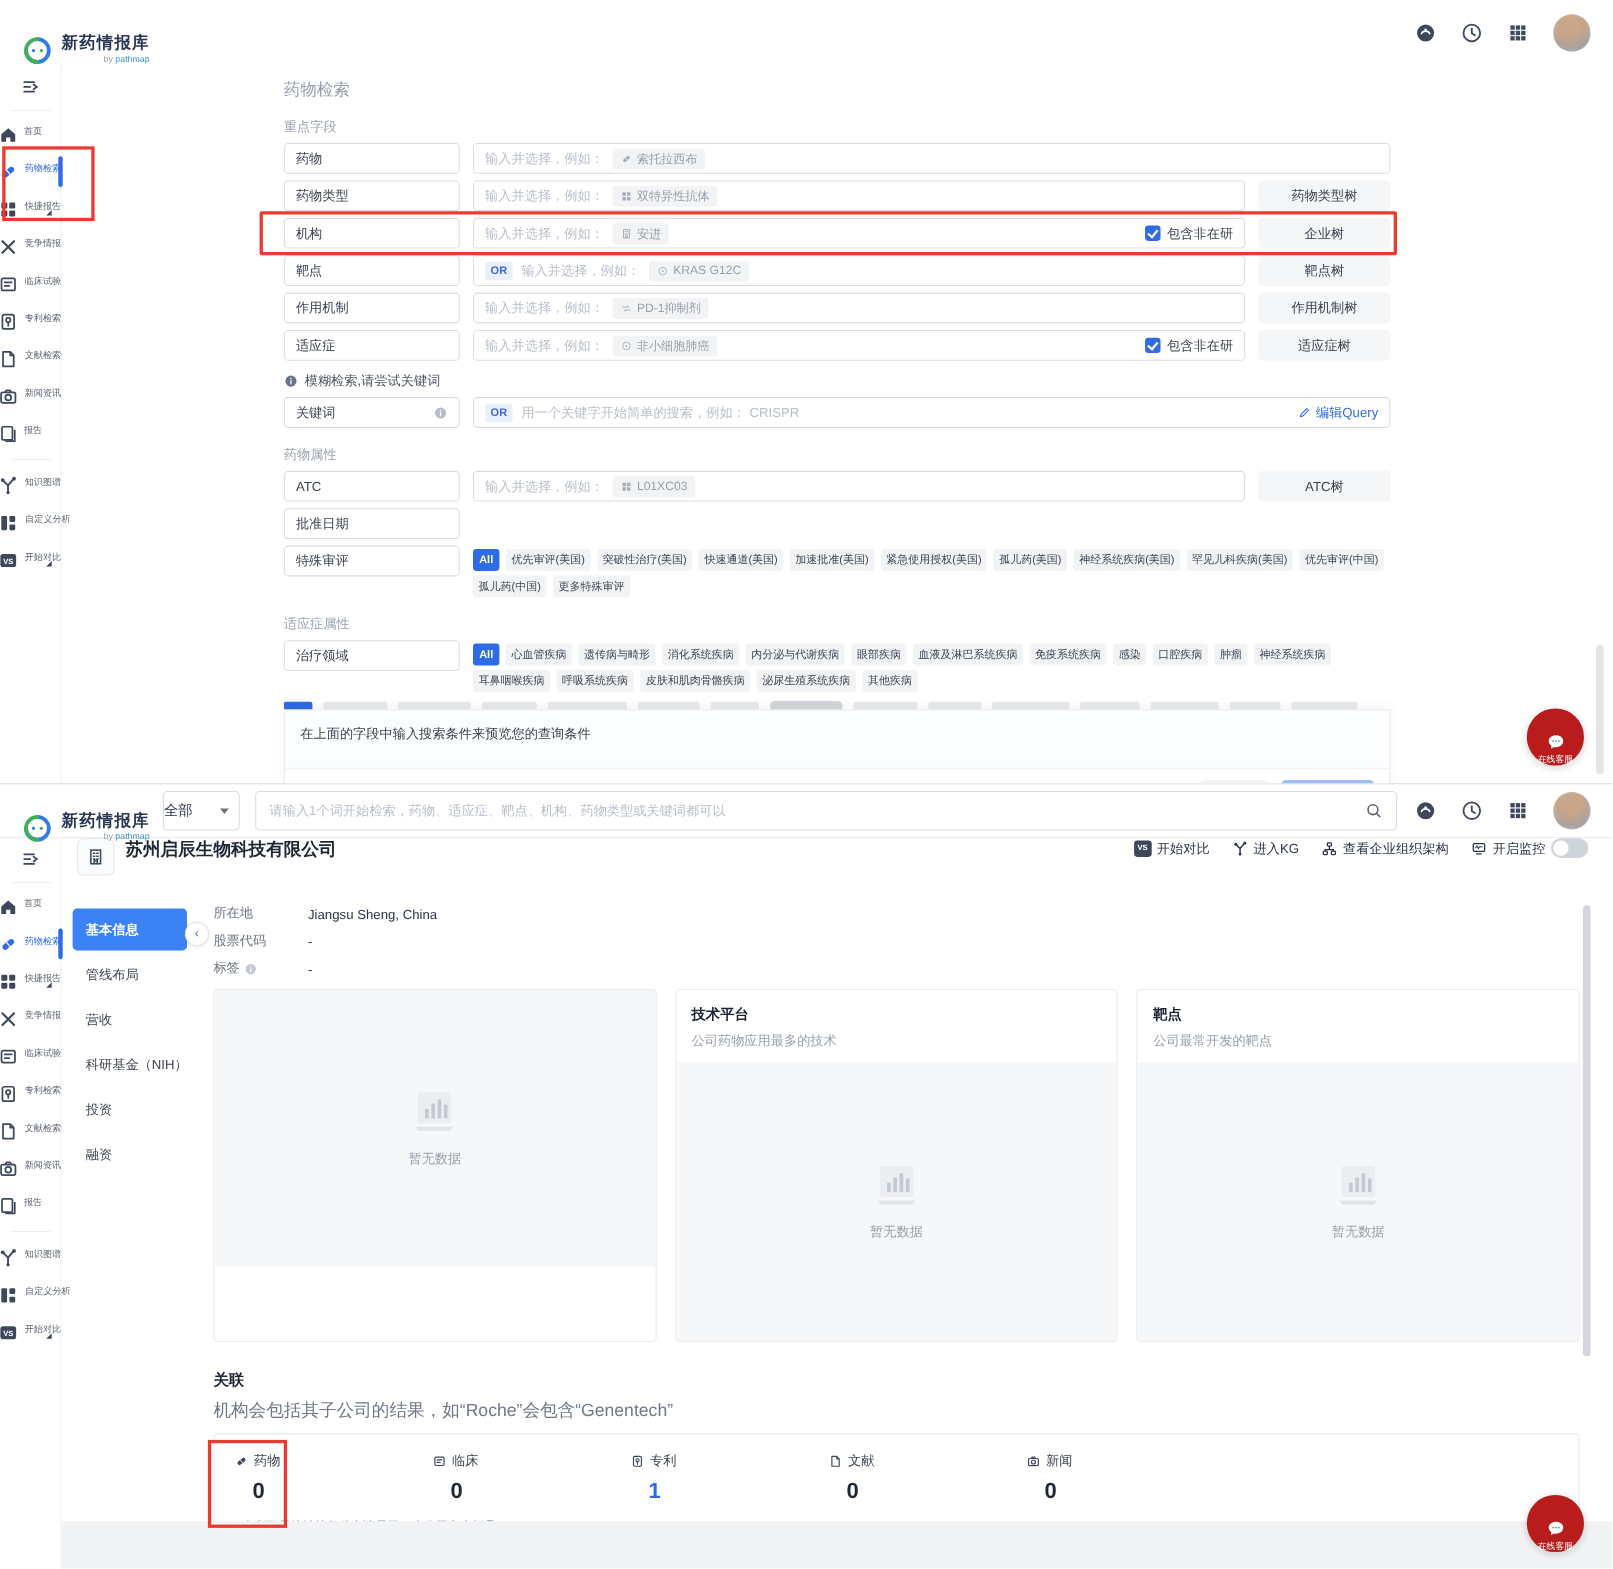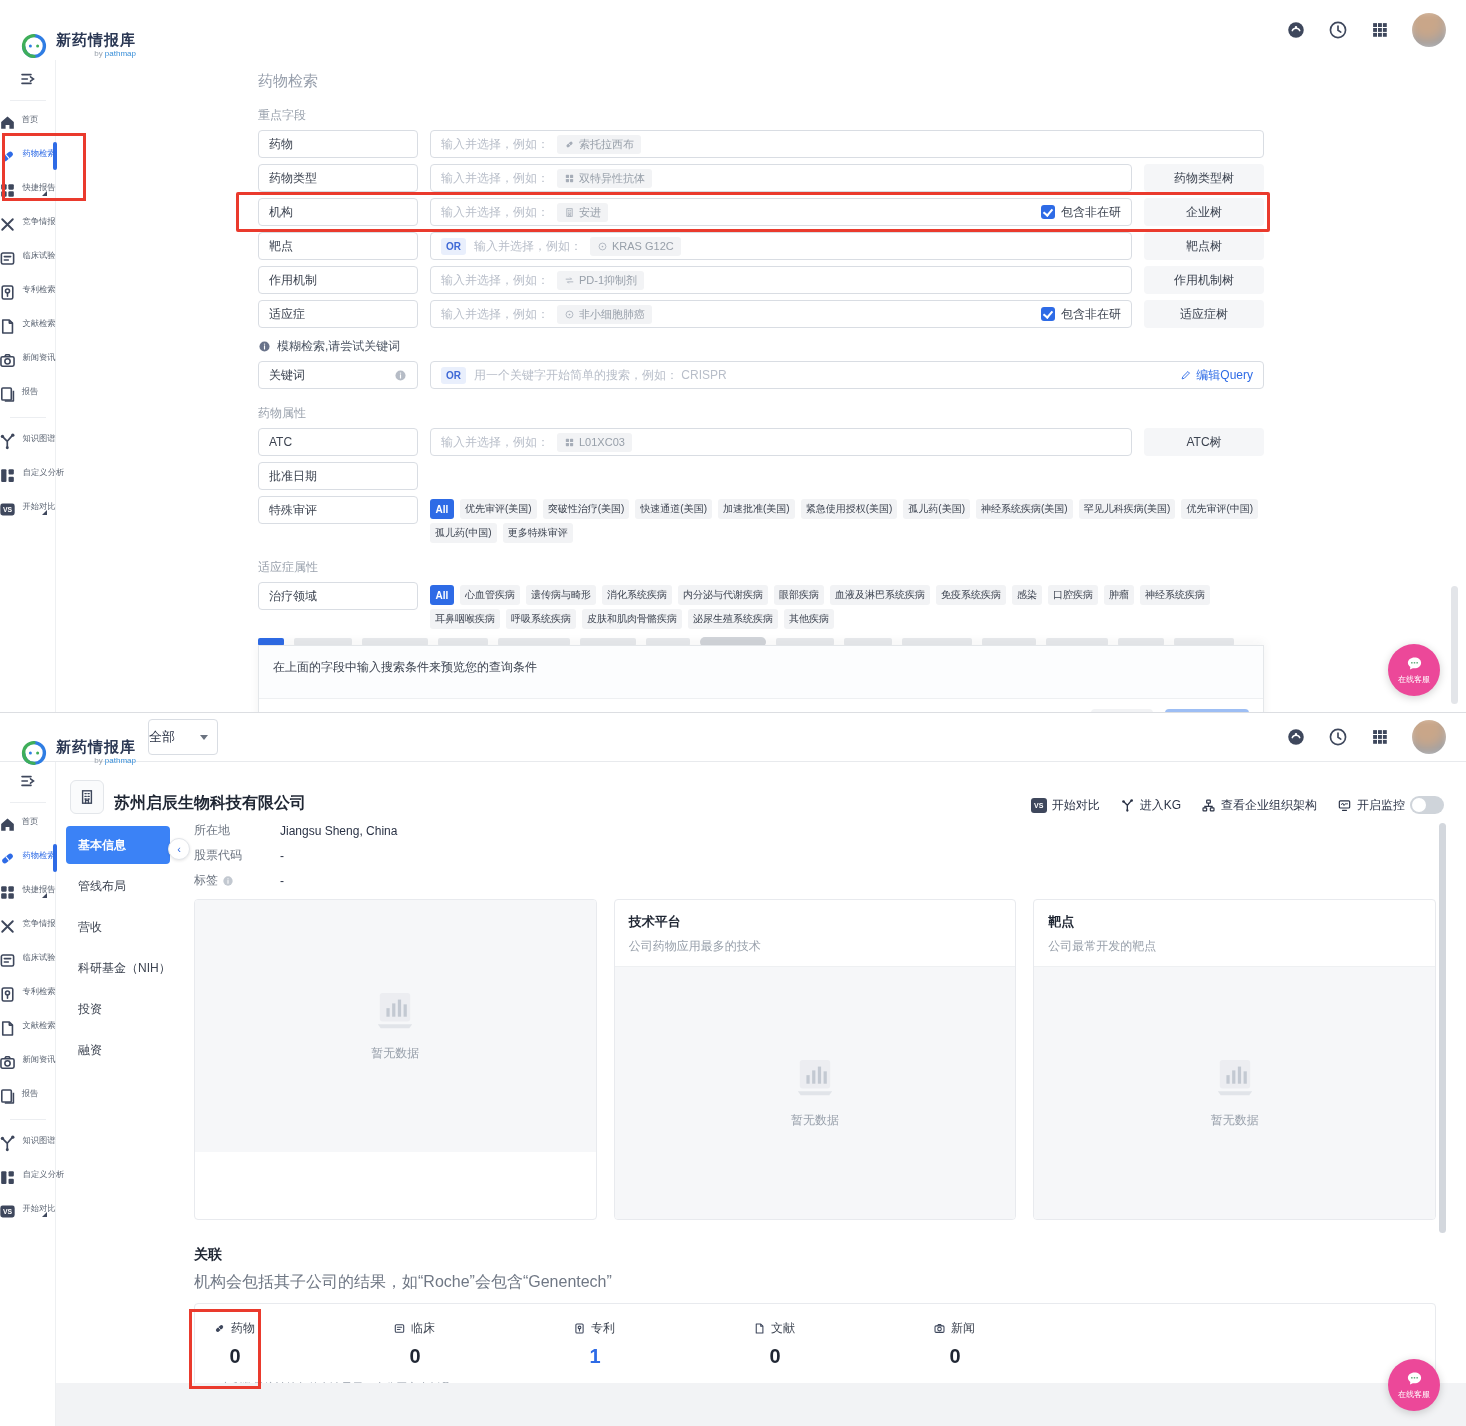--- a/index.html
+++ b/index.html
@@ -70,29 +70,29 @@
   .skel{margin-top:8px;display:flex;gap:10px;align-items:center;width:1006px;height:10px;overflow:hidden;}
   .skb{height:8px;border-radius:2px;background:#e8eaed;flex:none;}
   .skb.blue{background:#2e6be6;width:26px;}
   .skb.pill{height:10px;border-radius:5px;background:#d2d5da;}
   .preview{width:1006px;margin-top:-2px;border:1px solid #e4e7ea;background:#fff;box-shadow:0 -3px 10px rgba(31,35,41,.05);box-sizing:border-box;position:relative;z-index:20;}
   .pv-hint{padding:13px 14px 22px;font-size:12px;color:#3c4350;border-bottom:1px solid #eef0f2;background:#fcfdfe;}
   .pv-foot{display:flex;align-items:center;padding:10px 14px;}
   .btn{border-radius:4px;display:flex;align-items:center;justify-content:center;font-size:13px;height:32px;}
   .btn-clear{margin-left:auto;width:62px;background:#f2f3f5;color:#3c4350;}
   .btn-search{margin-left:12px;width:84px;background:#9dbef4;color:#fff;}
-  .chat{position:absolute;right:26px;width:52px;height:52px;border-radius:50%;background:#ec4899;color:#fff;
-        display:flex;flex-direction:column;align-items:center;justify-content:center;gap:2px;font-size:8px;
+  .chat{position:absolute;right:26px;width:52px;height:52px;border-radius:50%;background:#b91c1c;color:#fff;
+        display:flex;flex-direction:column;align-items:center;justify-content:flex-end;gap:2px;font-size:8px;
         box-shadow:0 2px 8px rgba(0,0,0,.18);z-index:60;}
   #chat-a{top:644px;}
   #chat-b{bottom:16px;}
   .sbar{position:absolute;width:7px;border-radius:4px;background:#d3d7dd;z-index:55;}
   
   .b-right{flex:1;display:flex;flex-direction:column;min-width:0;}
-  .co-bar{height:52px;display:flex;align-items:flex-end;padding:0 22px 0 14px;gap:10px;flex:none;}
+  .co-bar{height:52px;display:flex;align-items:flex-start;padding:0 22px 0 14px;gap:10px;flex:none;}
   .co-icon{width:34px;height:34px;border:1px solid #e3e6ea;border-radius:6px;background:#fafbfc;display:flex;align-items:center;justify-content:center;color:#3e475c;box-sizing:border-box;}
   .co-name{font-size:16px;font-weight:bold;color:#1f2633;}
   .co-actions{margin-left:auto;display:flex;align-items:center;gap:20px;font-size:12px;color:#2b3346;}
   .co-act{display:flex;align-items:center;gap:5px;}
   .vsbadge{width:16px;height:15px;border-radius:3px;background:#3e475c;color:#fff;font-size:7px;font-weight:bold;display:flex;align-items:center;justify-content:center;}
   .tgl{width:34px;height:18px;border-radius:9px;background:#cfd4da;position:relative;}
   .tgl::after{content:'';position:absolute;left:2px;top:2px;width:14px;height:14px;border-radius:50%;background:#fff;}
   .b-main{flex:1;display:flex;min-height:0;}
   .tabcol{width:124px;flex:none;padding:12px 10px 0 10px;position:relative;box-sizing:border-box;}
   .tab{height:38px;display:flex;align-items:center;padding:0 12px;font-size:12px;color:#3c4350;border-radius:4px;margin-bottom:3px;white-space:nowrap;}
@@ -651,20 +651,26 @@
         </svg>
       <div class="logo-txt">
         <div class="logo-name">新药情报库</div>
         <div class="logo-by"><span>by </span><b>pathmap</b></div>
       </div>
     </div>
     <div class="scope">
         <span>全部</span>
         <span class="car"></span>
       </div>
+    <div class="gsearch">
+      <span>请输入1个词开始检索，药物、适应症、靶点、机构、药物类型或关键词都可以</span>
+      <svg class="icn" width="16" height="16">
+          <use href="#i-search"></use>
+        </svg>
+    </div>
     <div class="hdr-right">
       <svg class="icn" width="20" height="20">
           <use href="#i-globe"></use>
         </svg>
       <svg class="icn" width="20" height="20">
           <use href="#i-clock"></use>
         </svg>
       <svg class="icn" width="20" height="20">
           <use href="#i-grid9"></use>
         </svg>

